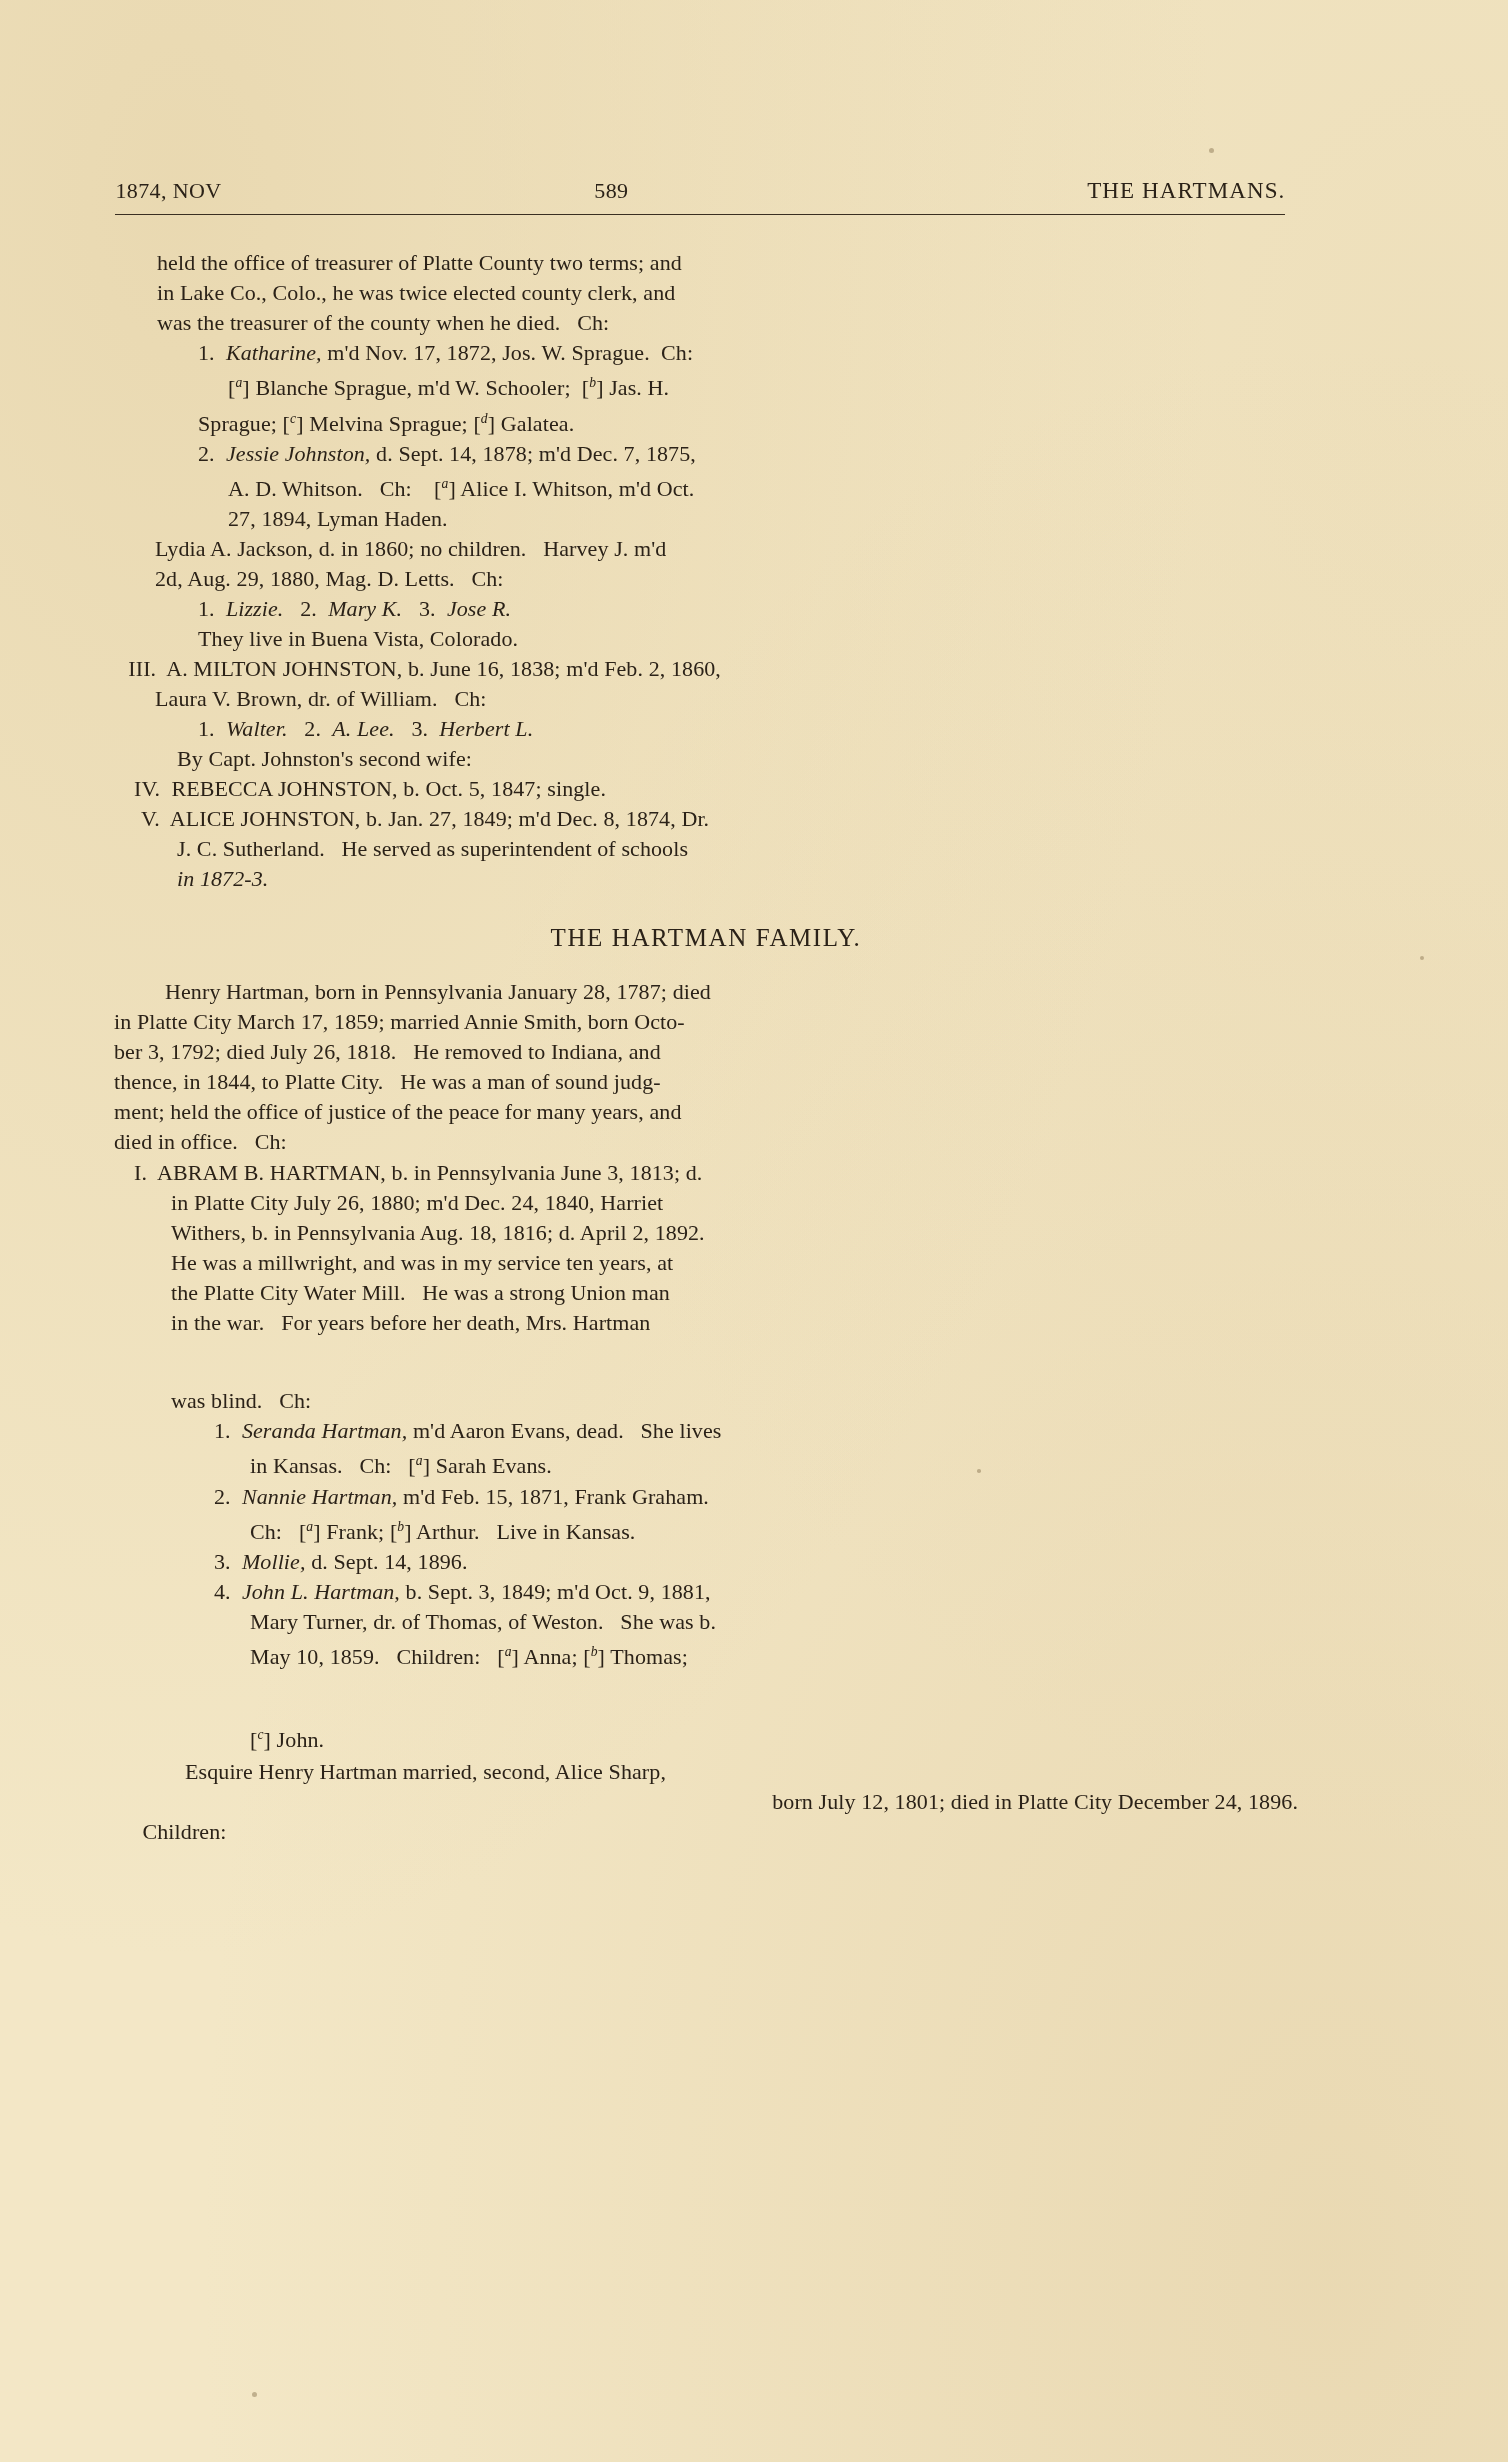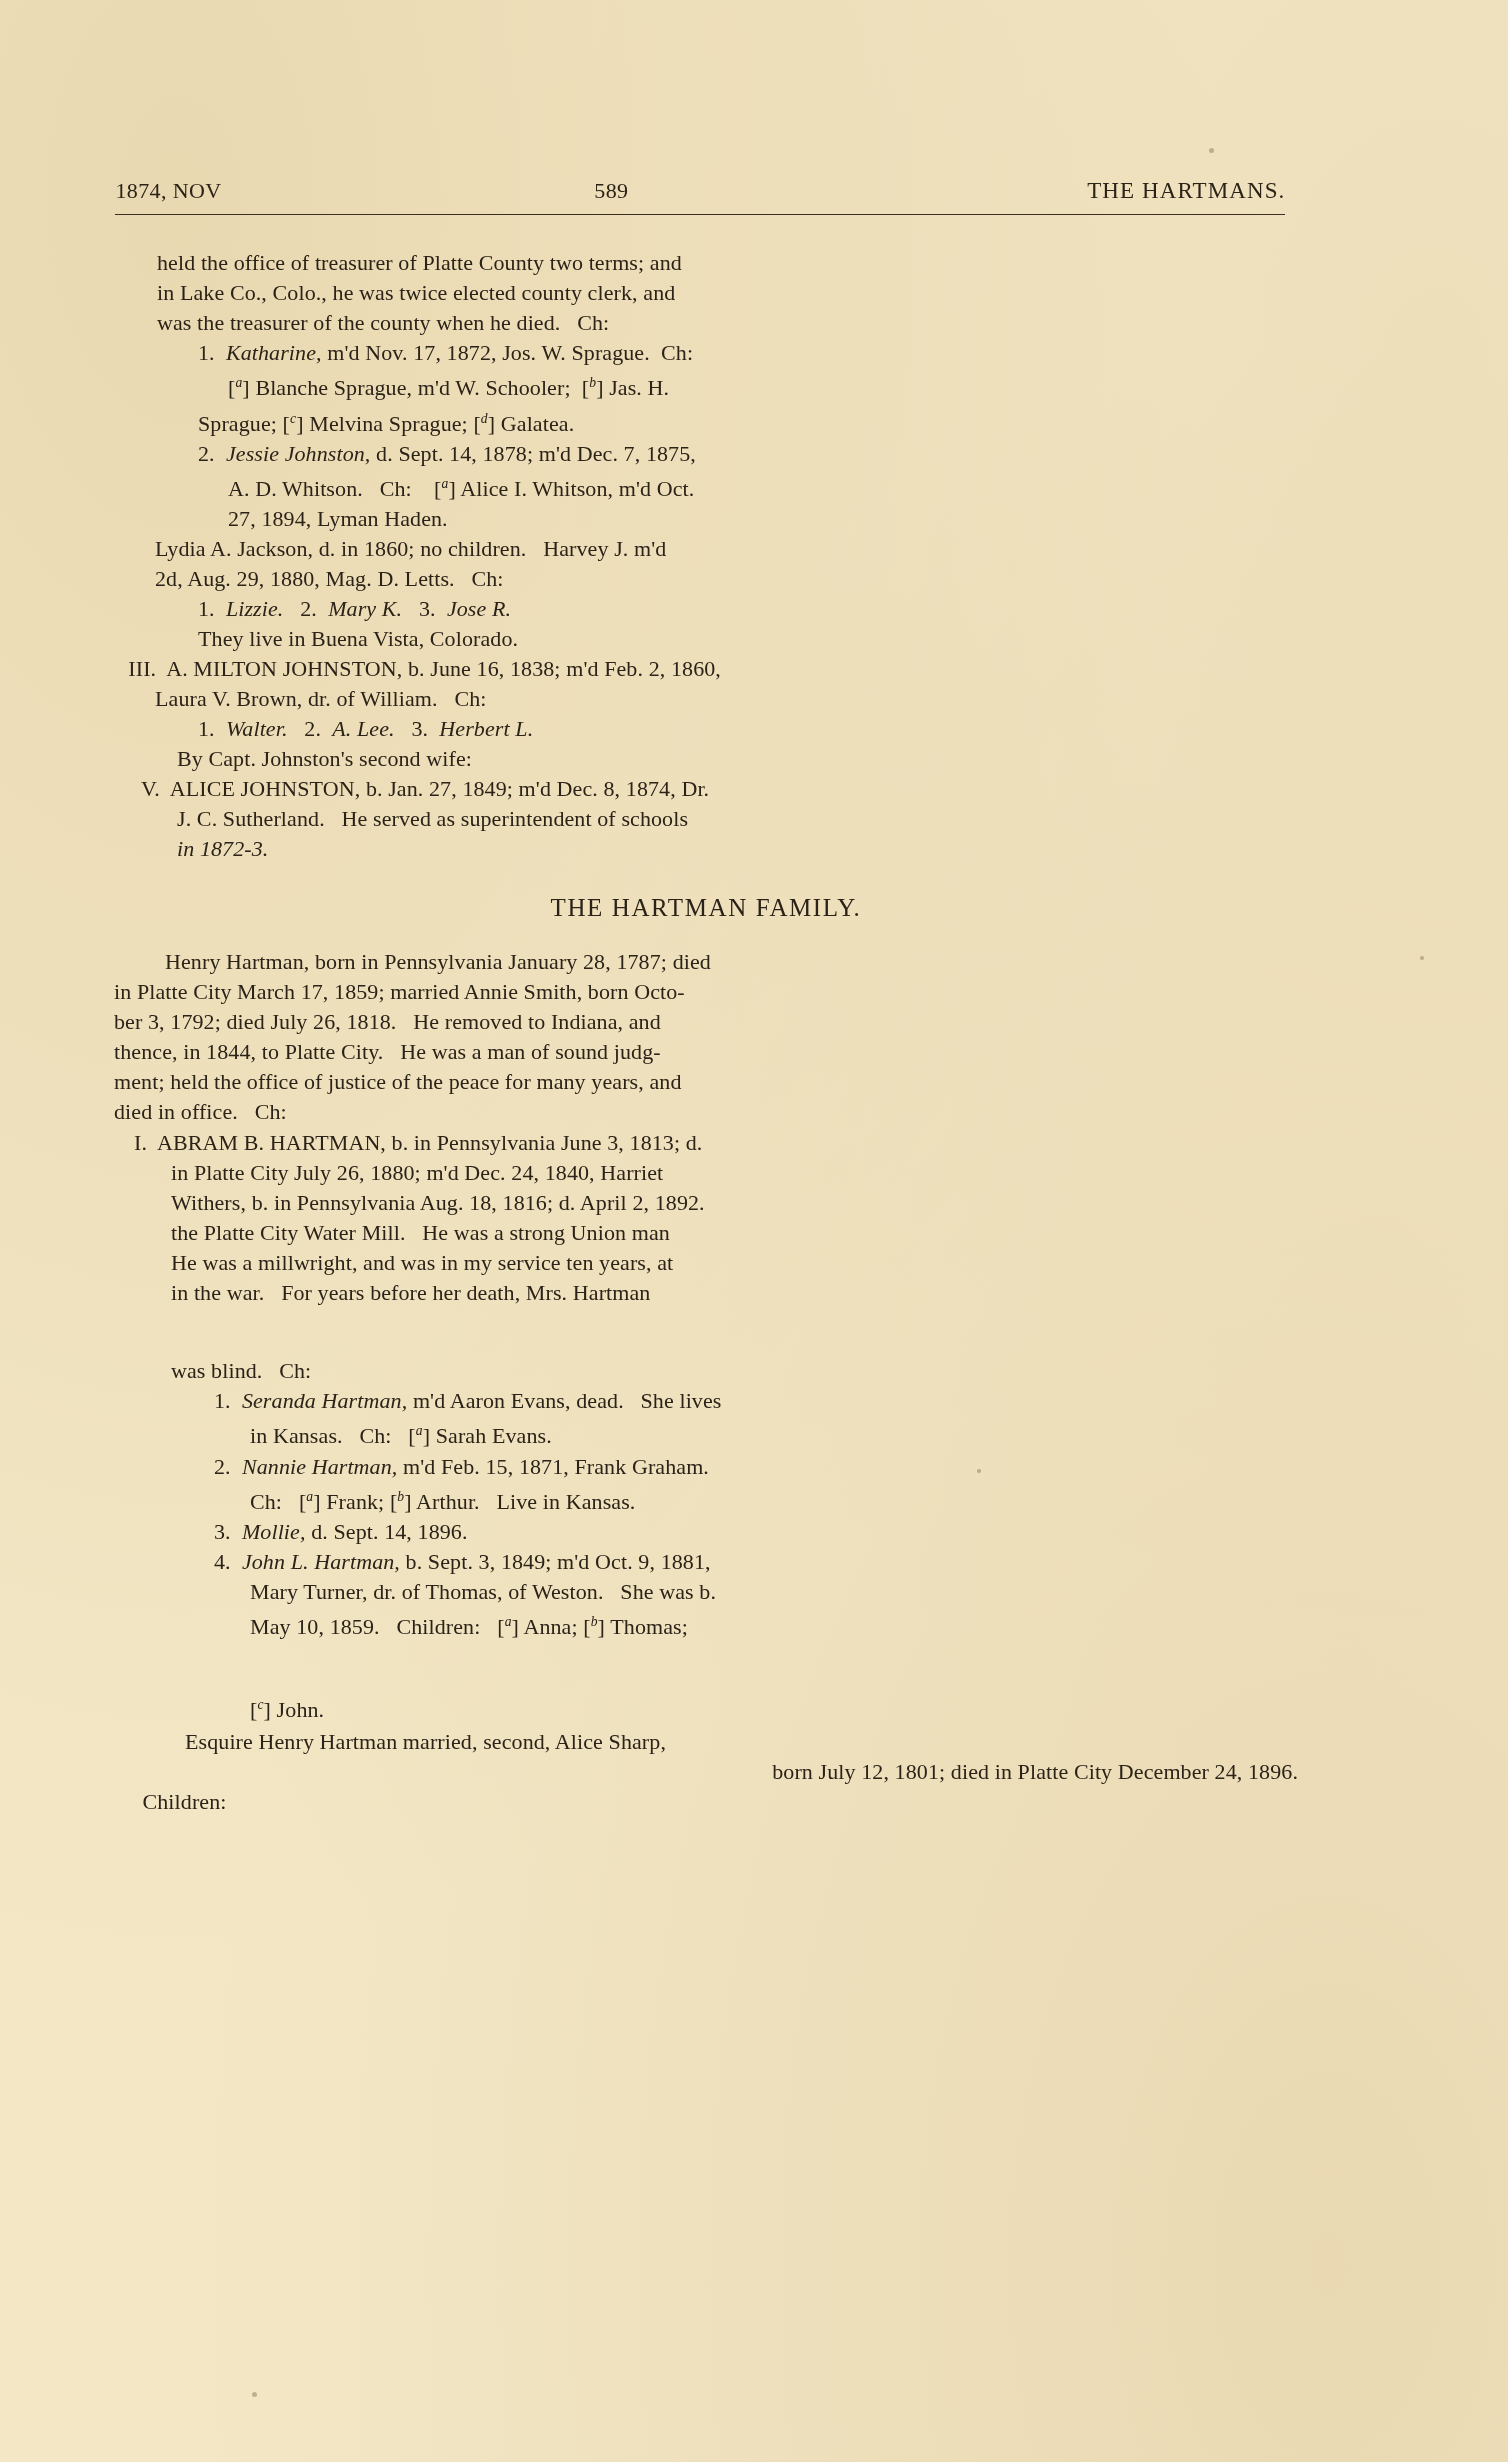--- a/index.html
+++ b/index.html
@@ -132,42 +132,43 @@
           <div class="ln" style="padding-left: 114px;">A. D. Whitson.   Ch:    [<sup>a</sup>] Alice I. Whitson, m'd Oct.</div>
           <div class="ln" style="padding-left: 114px;">27, 1894, Lyman Haden.</div>
           <div class="ln" style="padding-left: 41px;">Lydia A. Jackson, d. in 1860; no children.   Harvey J. m'd</div>
           <div class="ln" style="padding-left: 41px;">2d, Aug. 29, 1880, Mag. D. Letts.   Ch:</div>
           <div class="ln" style="padding-left: 84px;">1.  <i>Lizzie.</i>   2.  <i>Mary K.</i>   3.  <i>Jose R.</i></div>
           <div class="ln" style="padding-left: 84px;">They live in Buena Vista, Colorado.</div>
           <div class="ln" style="padding-left: 14.3px;">III.  A. MILTON JOHNSTON, b. June 16, 1838; m'd Feb. 2, 1860,</div>
           <div class="ln" style="padding-left: 41px;">Laura V. Brown, dr. of William.   Ch:</div>
           <div class="ln" style="padding-left: 84px;">1.  <i>Walter.</i>   2.  <i>A. Lee.</i>   3.  <i>Herbert L.</i></div>
           <div class="ln" style="padding-left: 63px;">By Capt. Johnston's second wife:</div>
+          <div class="ln" style="padding-left: 20px;">IV.  REBECCA JOHNSTON, b. Oct. 5, 1847; single.</div>
           <div class="ln" style="padding-left: 27px;">V.  ALICE JOHNSTON, b. Jan. 27, 1849; m'd Dec. 8, 1874, Dr.</div>
           <div class="ln" style="padding-left: 63px;">J. C. Sutherland.   He served as superintendent of schools</div>
           <div class="ln" style="padding-left: 63px; font-style: italic;">in 1872-3.</div>
         </div>
 
       <div class="section-title">THE HARTMAN FAMILY.</div>
 
       <div id="hartman-paragraph">
           <div class="ln" style="padding-left: 51px;">Henry Hartman, born in Pennsylvania January 28, 1787; died</div>
           <div class="ln" style="padding-left: 0px;">in Platte City March 17, 1859; married Annie Smith, born Octo-</div>
           <div class="ln" style="padding-left: 0px;">ber 3, 1792; died July 26, 1818.   He removed to Indiana, and</div>
           <div class="ln" style="padding-left: 0px;">thence, in 1844, to Platte City.   He was a man of sound judg-</div>
           <div class="ln" style="padding-left: 0px;">ment; held the office of justice of the peace for many years, and</div>
           <div class="ln" style="padding-left: 0px;">died in office.   Ch:</div>
         </div>
 
       <div id="hartman-entries" style="margin-top:1.4px;">
           <div class="ln" style="padding-left: 20px;">I.  ABRAM B. HARTMAN, b. in Pennsylvania June 3, 1813; d.</div>
           <div class="ln" style="padding-left: 57px;">in Platte City July 26, 1880; m'd Dec. 24, 1840, Harriet</div>
           <div class="ln" style="padding-left: 57px;">Withers, b. in Pennsylvania Aug. 18, 1816; d. April 2, 1892.</div>
+          <div class="ln" style="padding-left: 57px;">He was a millwright, and was in my service ten years, at</div>
           <div class="ln" style="padding-left: 57px;">the Platte City Water Mill.   He was a strong Union man</div>
-          <div class="ln" style="padding-left: 57px;">He was a millwright, and was in my service ten years, at</div>
           <div class="ln" style="padding-left: 57px;">in the war.   For years before her death, Mrs. Hartman</div>
           <div class="ln" style="padding-left: 57px; margin-top: 48px;">was blind.   Ch:</div>
           <div class="ln" style="padding-left: 100px;">1.  <i>Seranda Hartman,</i> m'd Aaron Evans, dead.   She lives</div>
           <div class="ln" style="padding-left: 136px;">in Kansas.   Ch:   [<sup>a</sup>] Sarah Evans.</div>
           <div class="ln" style="padding-left: 100px;">2.  <i>Nannie Hartman,</i> m'd Feb. 15, 1871, Frank Graham.</div>
           <div class="ln" style="padding-left: 136px;">Ch:   [<sup>a</sup>] Frank; [<sup>b</sup>] Arthur.   Live in Kansas.</div>
           <div class="ln" style="padding-left: 100px;">3.  <i>Mollie,</i> d. Sept. 14, 1896.</div>
           <div class="ln" style="padding-left: 100px;">4.  <i>John L. Hartman,</i> b. Sept. 3, 1849; m'd Oct. 9, 1881,</div>
           <div class="ln" style="padding-left: 136px;">Mary Turner, dr. of Thomas, of Weston.   She was b.</div>
           <div class="ln" style="padding-left: 136px;">May 10, 1859.   Children:   [<sup>a</sup>] Anna; [<sup>b</sup>] Thomas;</div>

